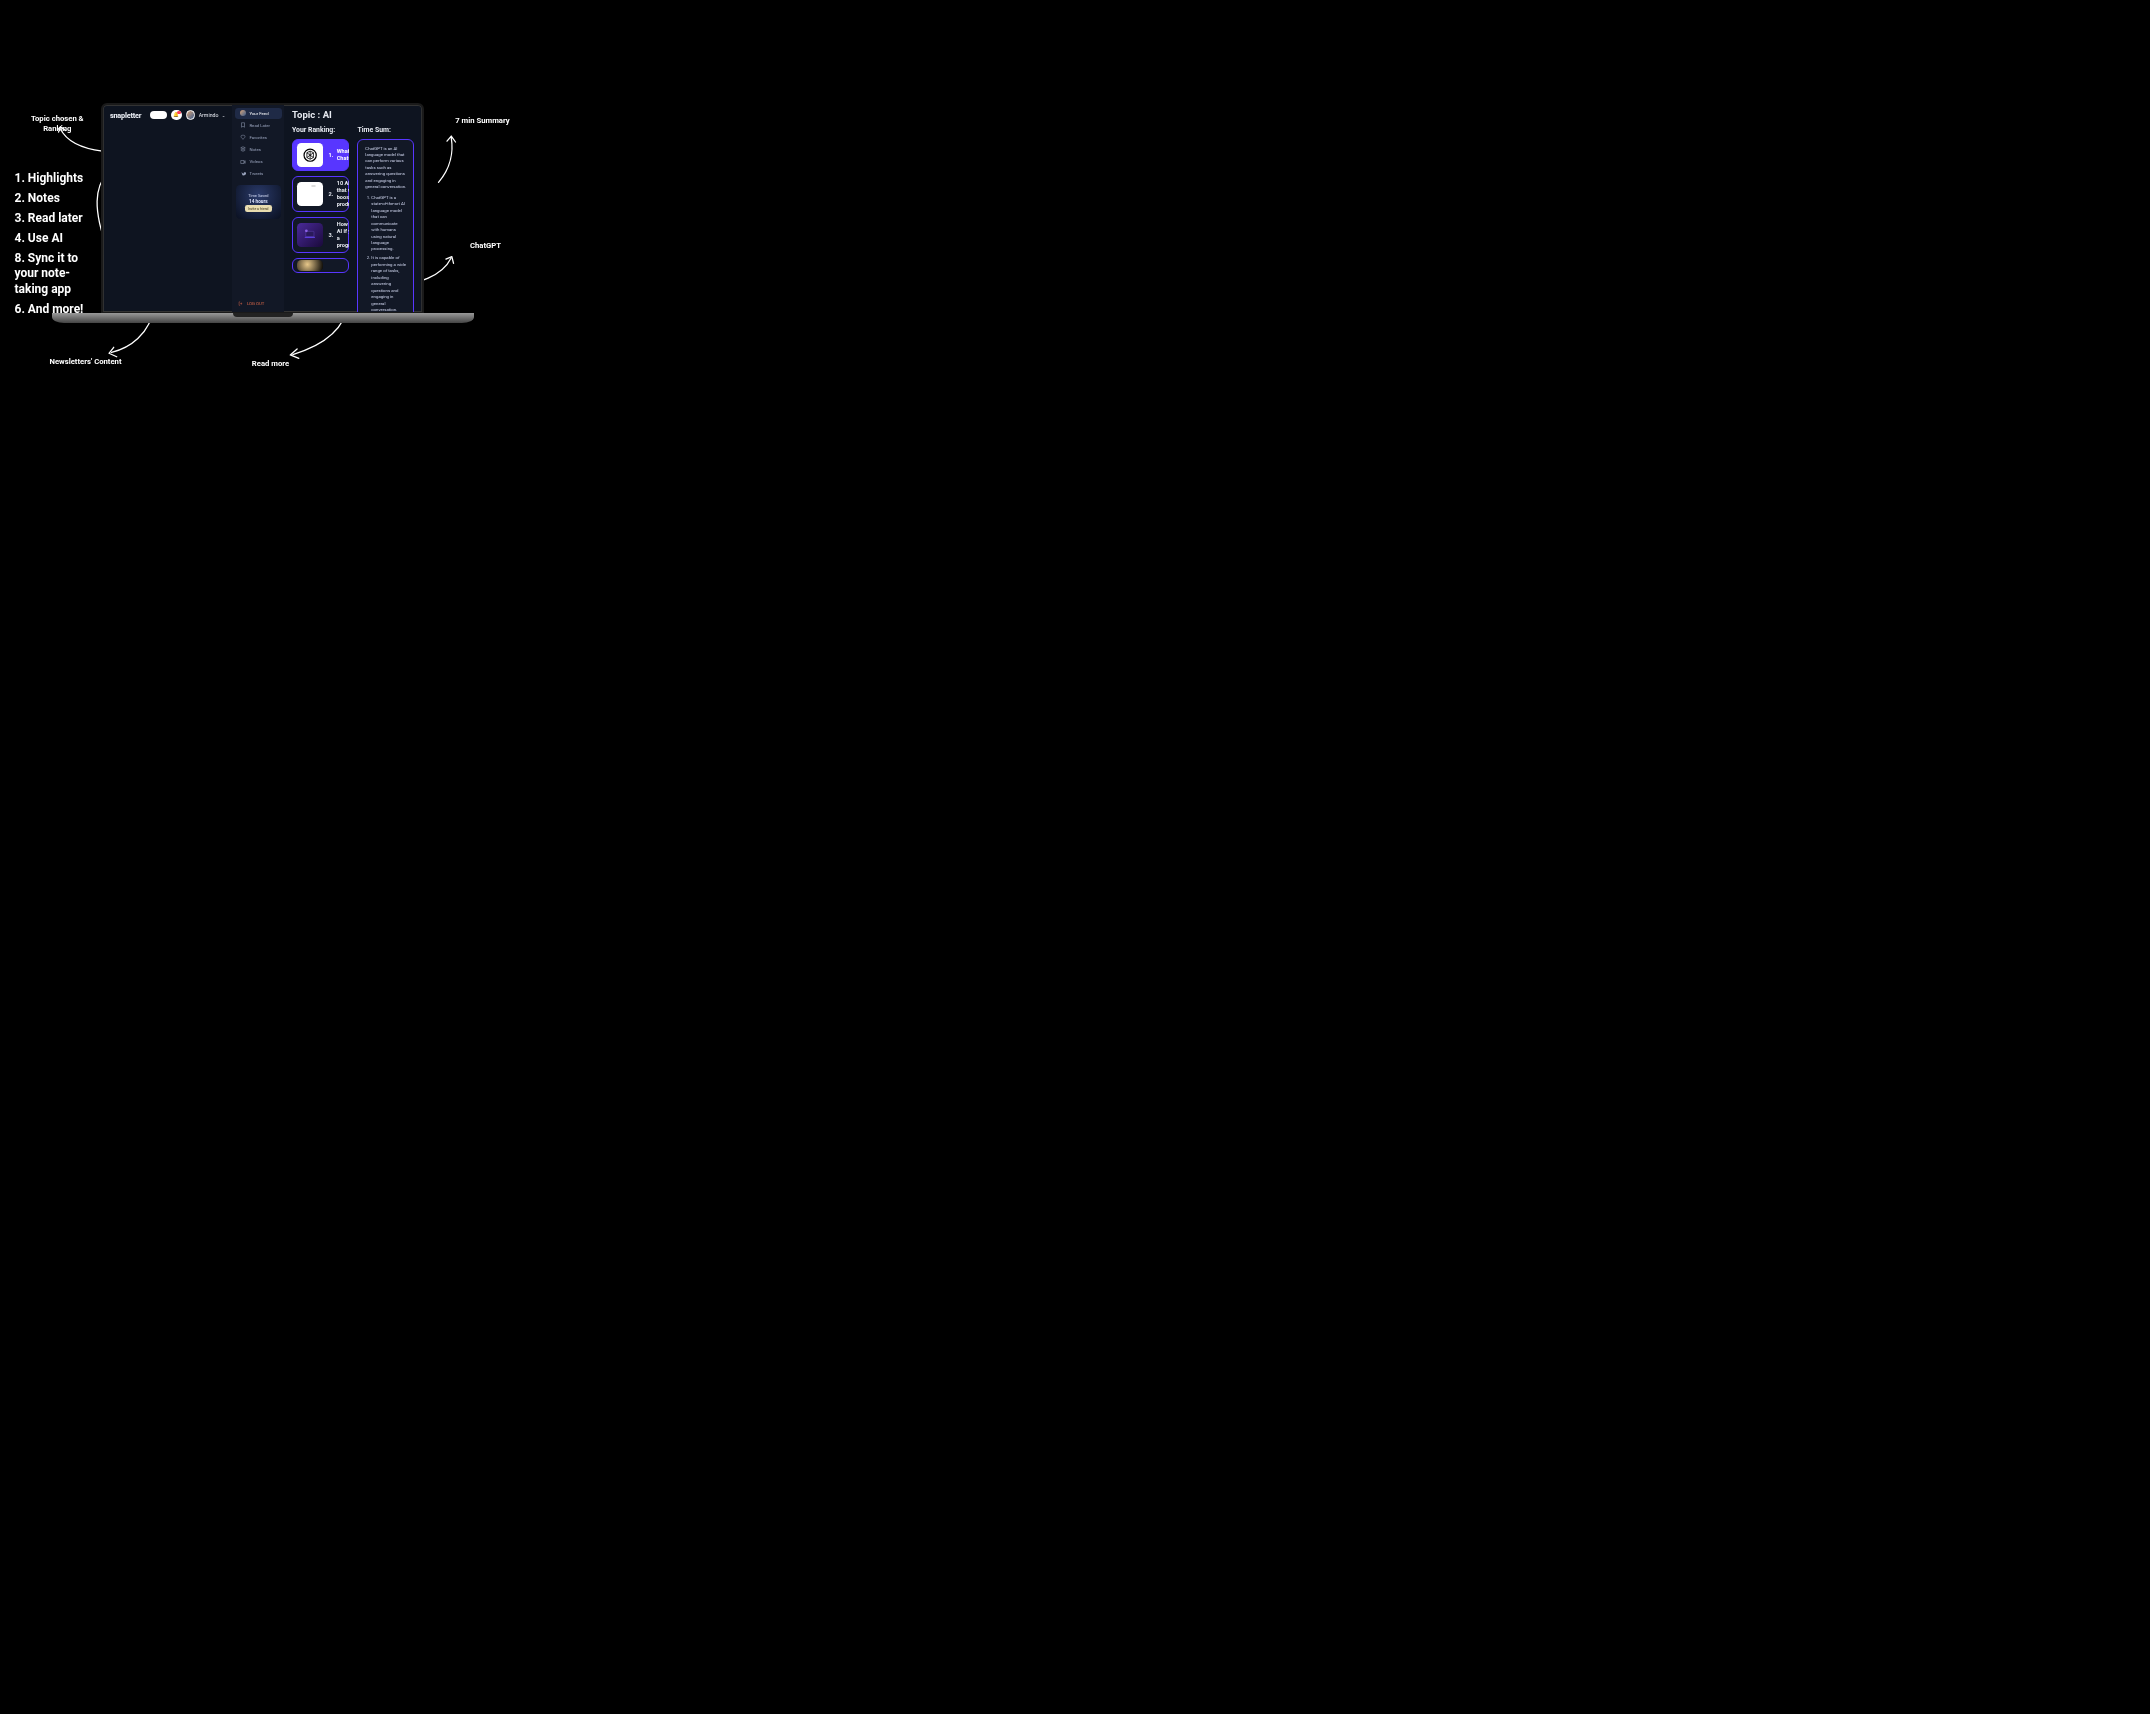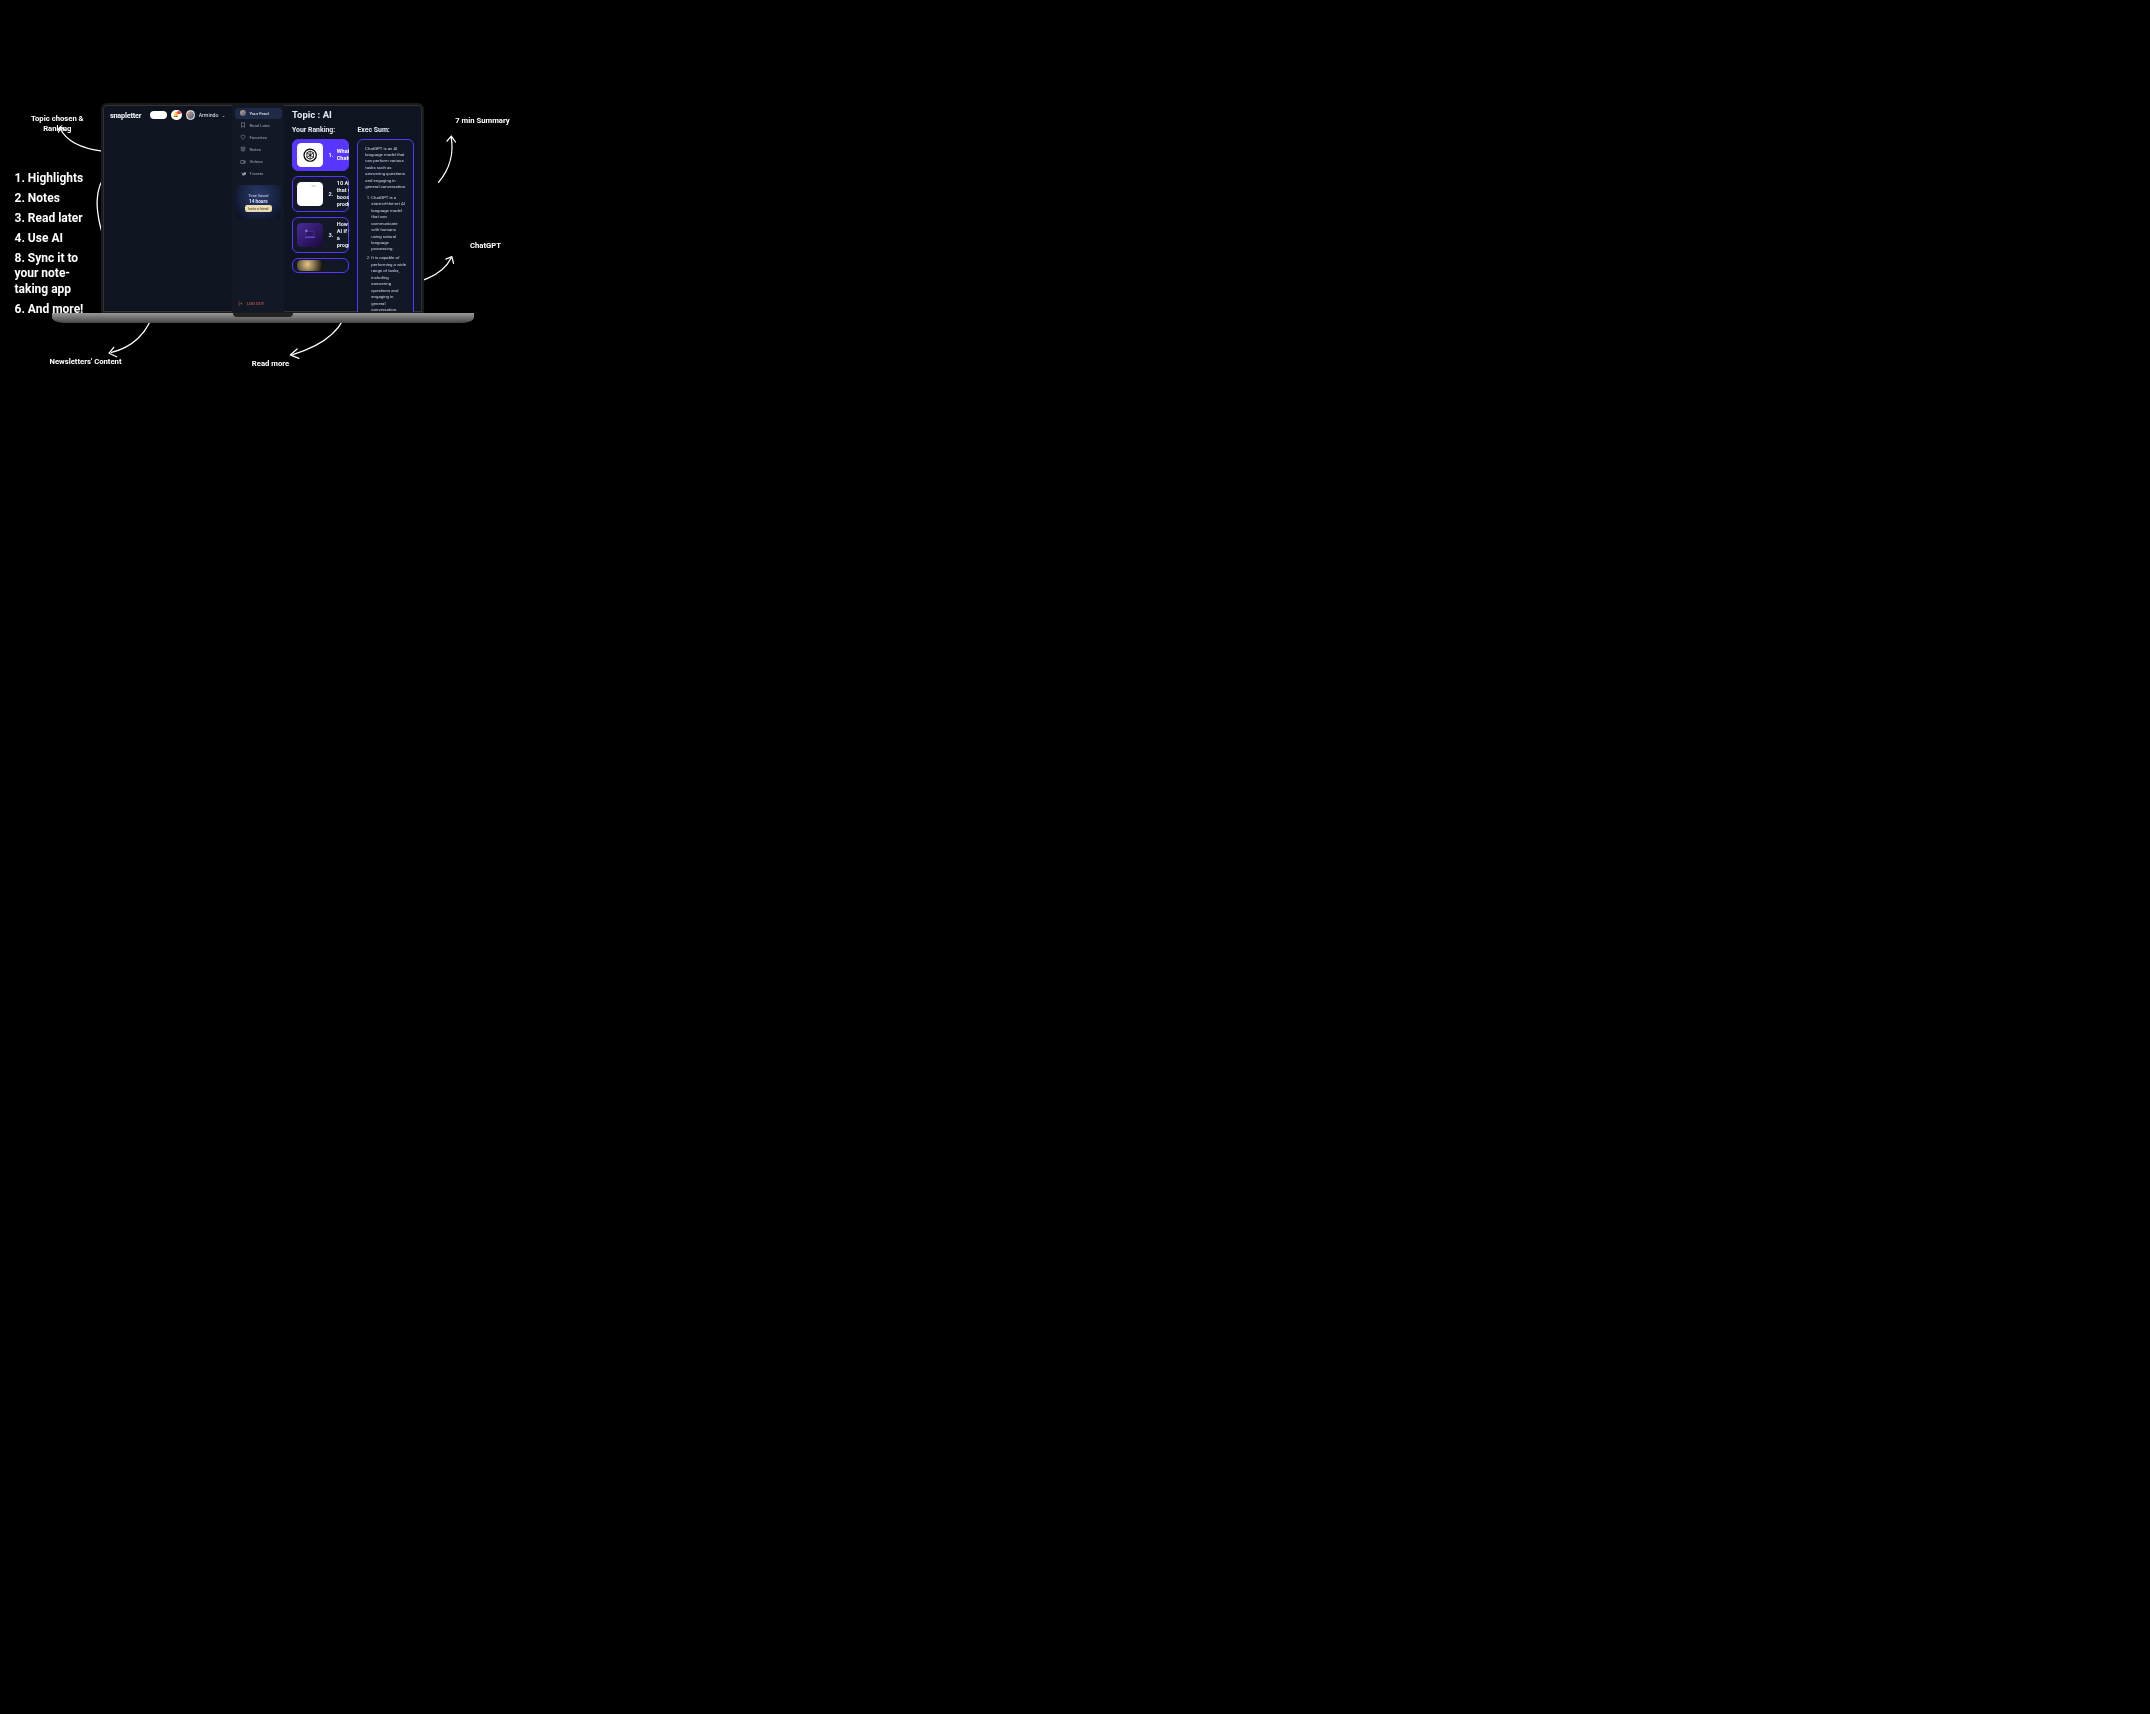--- a/index.html
+++ b/index.html
@@ -104,21 +104,21 @@
   }
   .promo .ts { font-size:3.9px; opacity:.9;}
   .promo .hrs { font-size:4.7px; font-weight:700; margin:1.3px 0;}
   .promo .invite { background:#e8dcb0; color:#3a2f12; padding:1.3px 3.4px; border-radius:2.2px; font-size:3.4px;}
 
   .logout { display:flex;align-items:center;gap:3.4px;padding:3.4px 6px;color:#e06a4a;font-size:4.3px;margin-top:auto;}
   .logout svg{width:5.2px;height:5.2px;stroke:currentColor;fill:none;stroke-width:2;}
 
   .main { flex:1; padding:4.3px 7.7px 0 7.7px; display:flex;flex-direction:column; overflow:hidden;}
   .topic-title { font-size:9.5px; font-weight:700; margin-bottom:6px;}
-  .columns { flex:1; display:flex; gap:8.6px; overflow:hidden;justify-content:flex-end;}
+  .columns { flex:1; display:flex; gap:8.6px; overflow:hidden;}
   .col { flex:1; display:flex;flex-direction:column;min-width:0;}
   .col-title { font-size:6.9px; font-weight:700; margin-bottom:4.3px; }
 
   .feedlist { display:flex;flex-direction:column;gap:4.3px; overflow:hidden;}
   .feedcard {
     border:0.9px solid #5836ff; border-radius:6px; padding:3.4px 4.3px;
     display:flex;align-items:center;gap:5.2px; background:#121826; min-height:28px;
   }
   .feedcard.selected { background:#5836ff; border-color:#5836ff; color:#fff;}
   .thumb { width:26px;height:24px;background:#fff;border-radius:4.3px;display:flex;align-items:center;justify-content:center;flex-shrink:0; position:relative; overflow:hidden;}
@@ -337,21 +337,21 @@
                 </div>
 
                 <div class="feedcard" style="min-height:13px;padding:1.7px 4.3px;">
                   <div class="thumb planet" style="width:26px;height:10.3px;"></div>
                 </div>
 
               </div>
             </div>
 
             <div class="col">
-              <div class="col-title">Exec Sum:</div>
+              <div class="col-title">Time Sum:</div>
               <div class="execcard">
                 <p>ChatGPT is an AI language model that can perform various tasks such as answering questions and engaging in general conversation.</p>
                 <ol class="bullets">
                   <li>ChatGPT is a state-of-the-art AI language model that can communicate with humans using natural language processing.</li>
                   <li>It is capable of performing a wide range of tasks, including answering questions and engaging in general conversation.</li>
                   <li>ChatGPT's capabilities are continually being improved, making it a versatile and powerful tool for a variety of applications.</li>
                 </ol>
                 <div class="exec-actions">
                   <div class="btn btn-add">+</div>
                   <div class="btn btn-minus">−</div>

